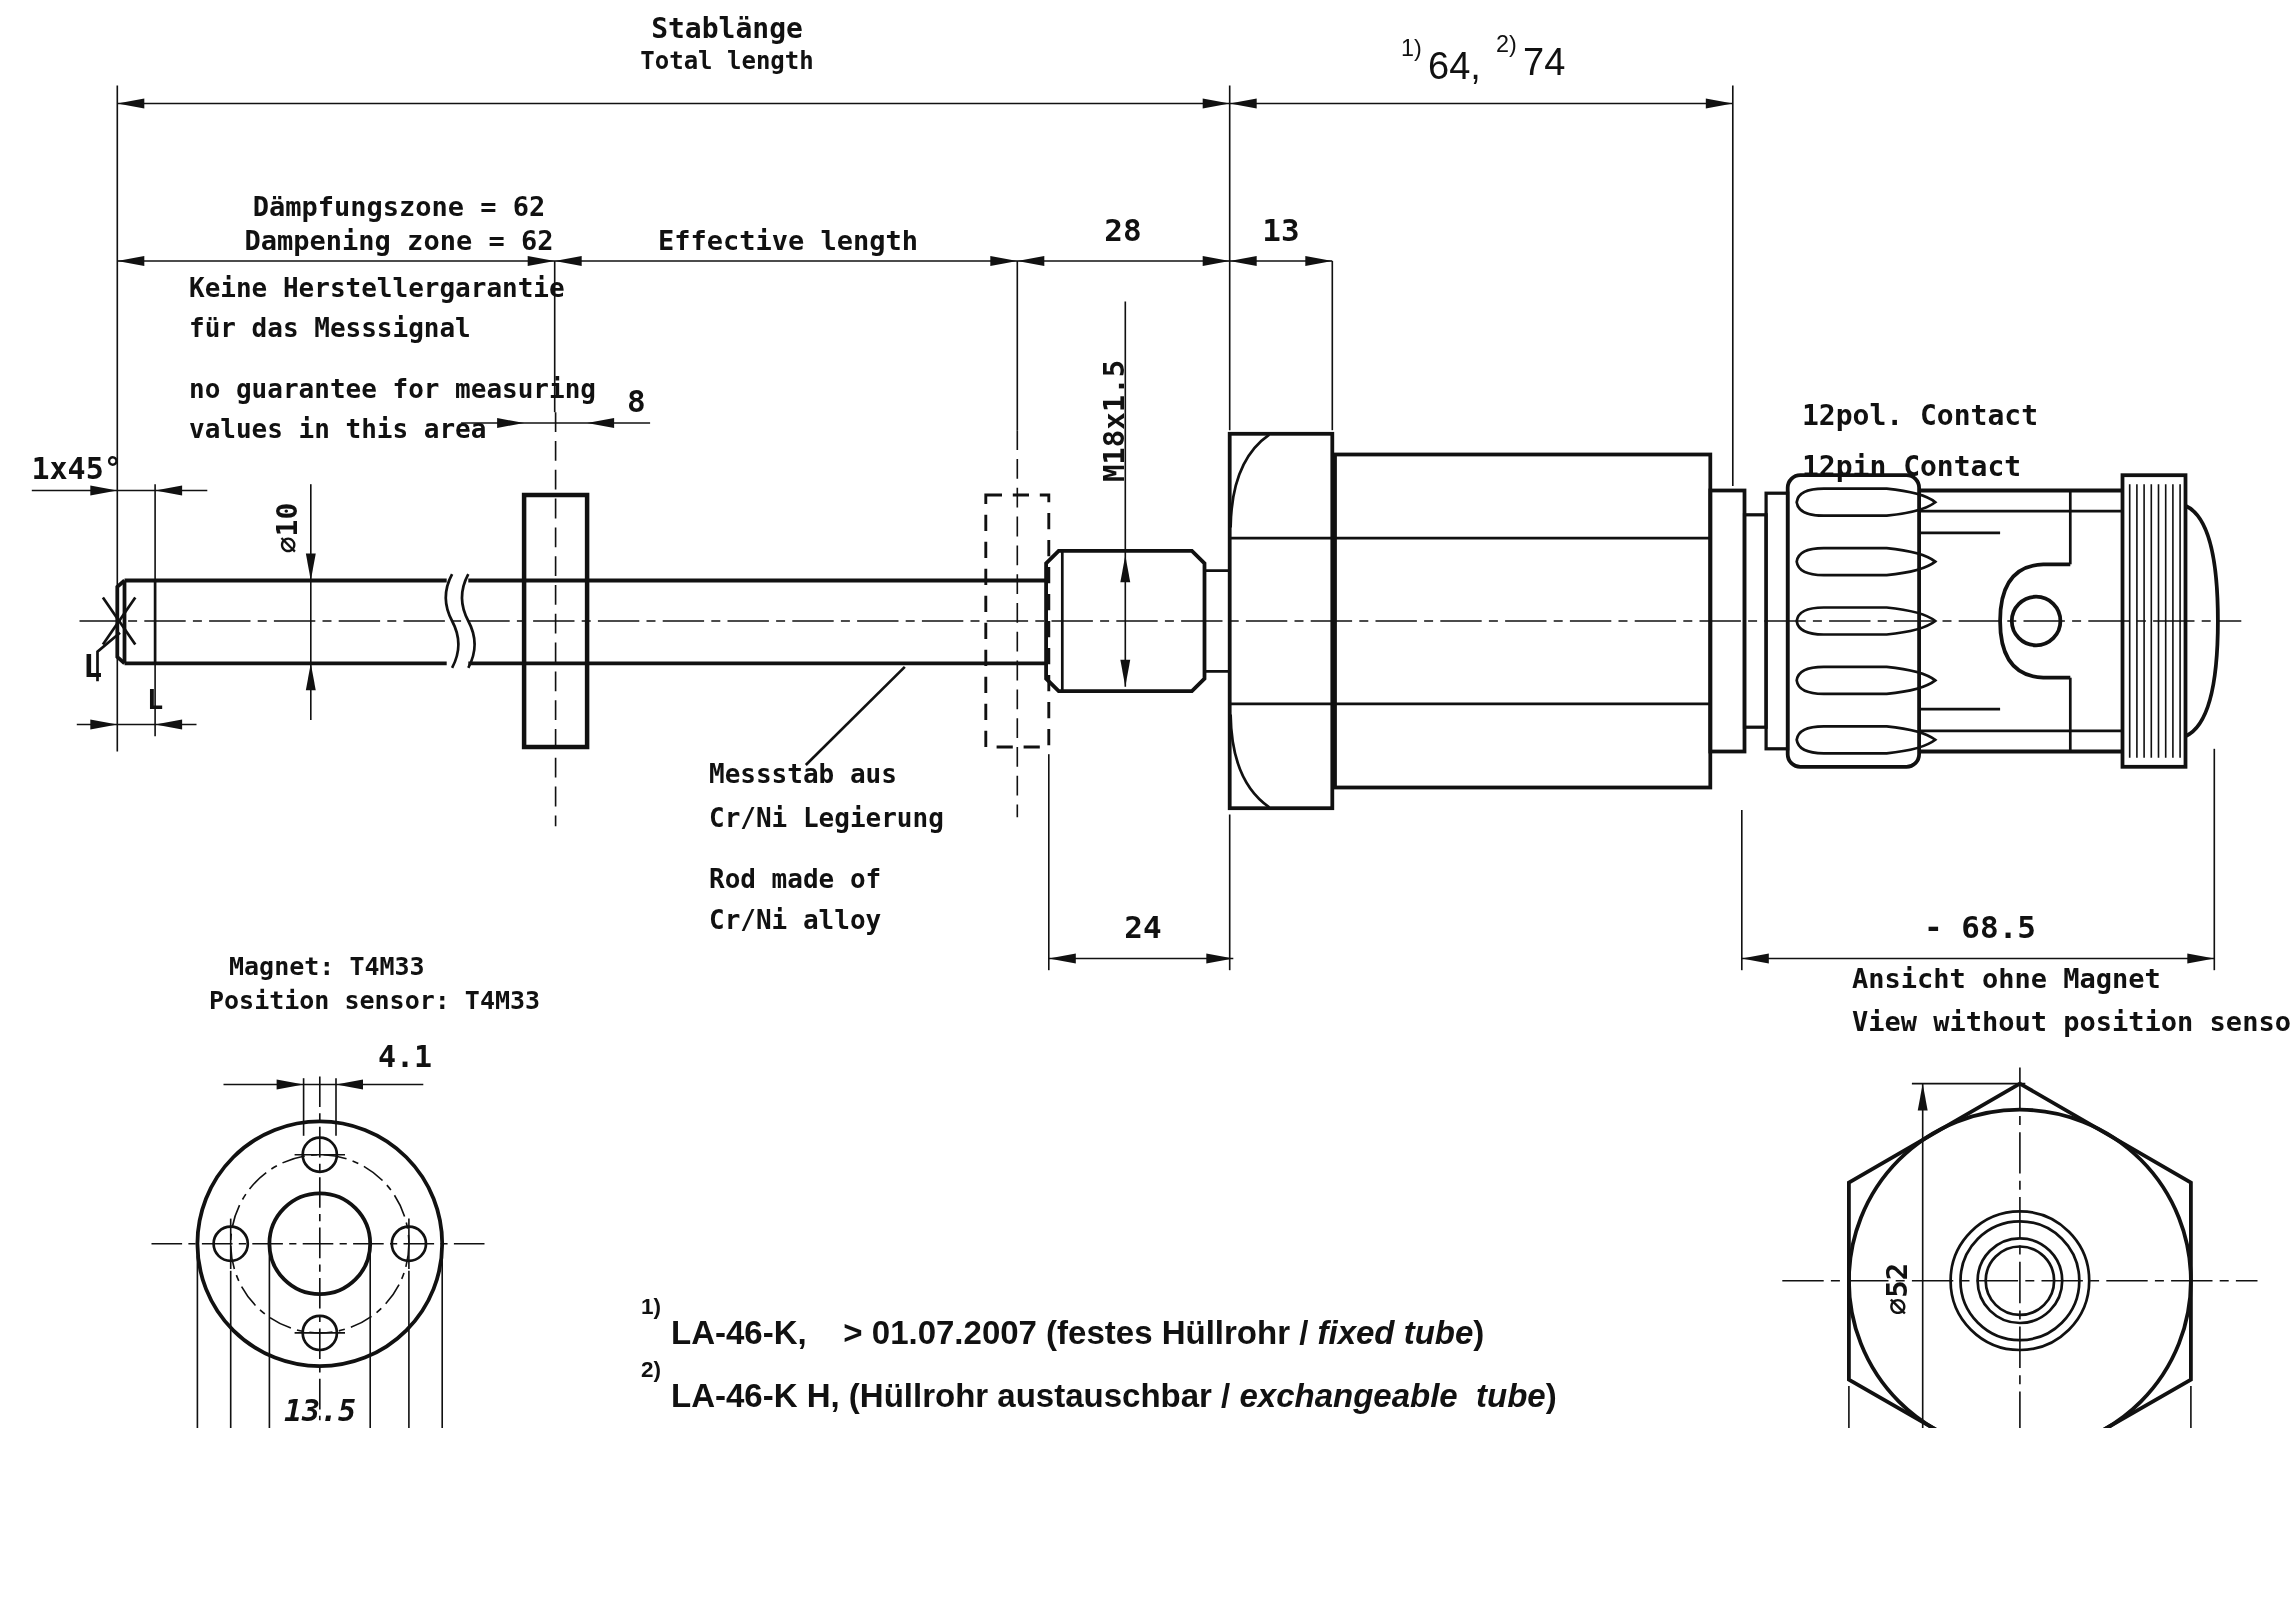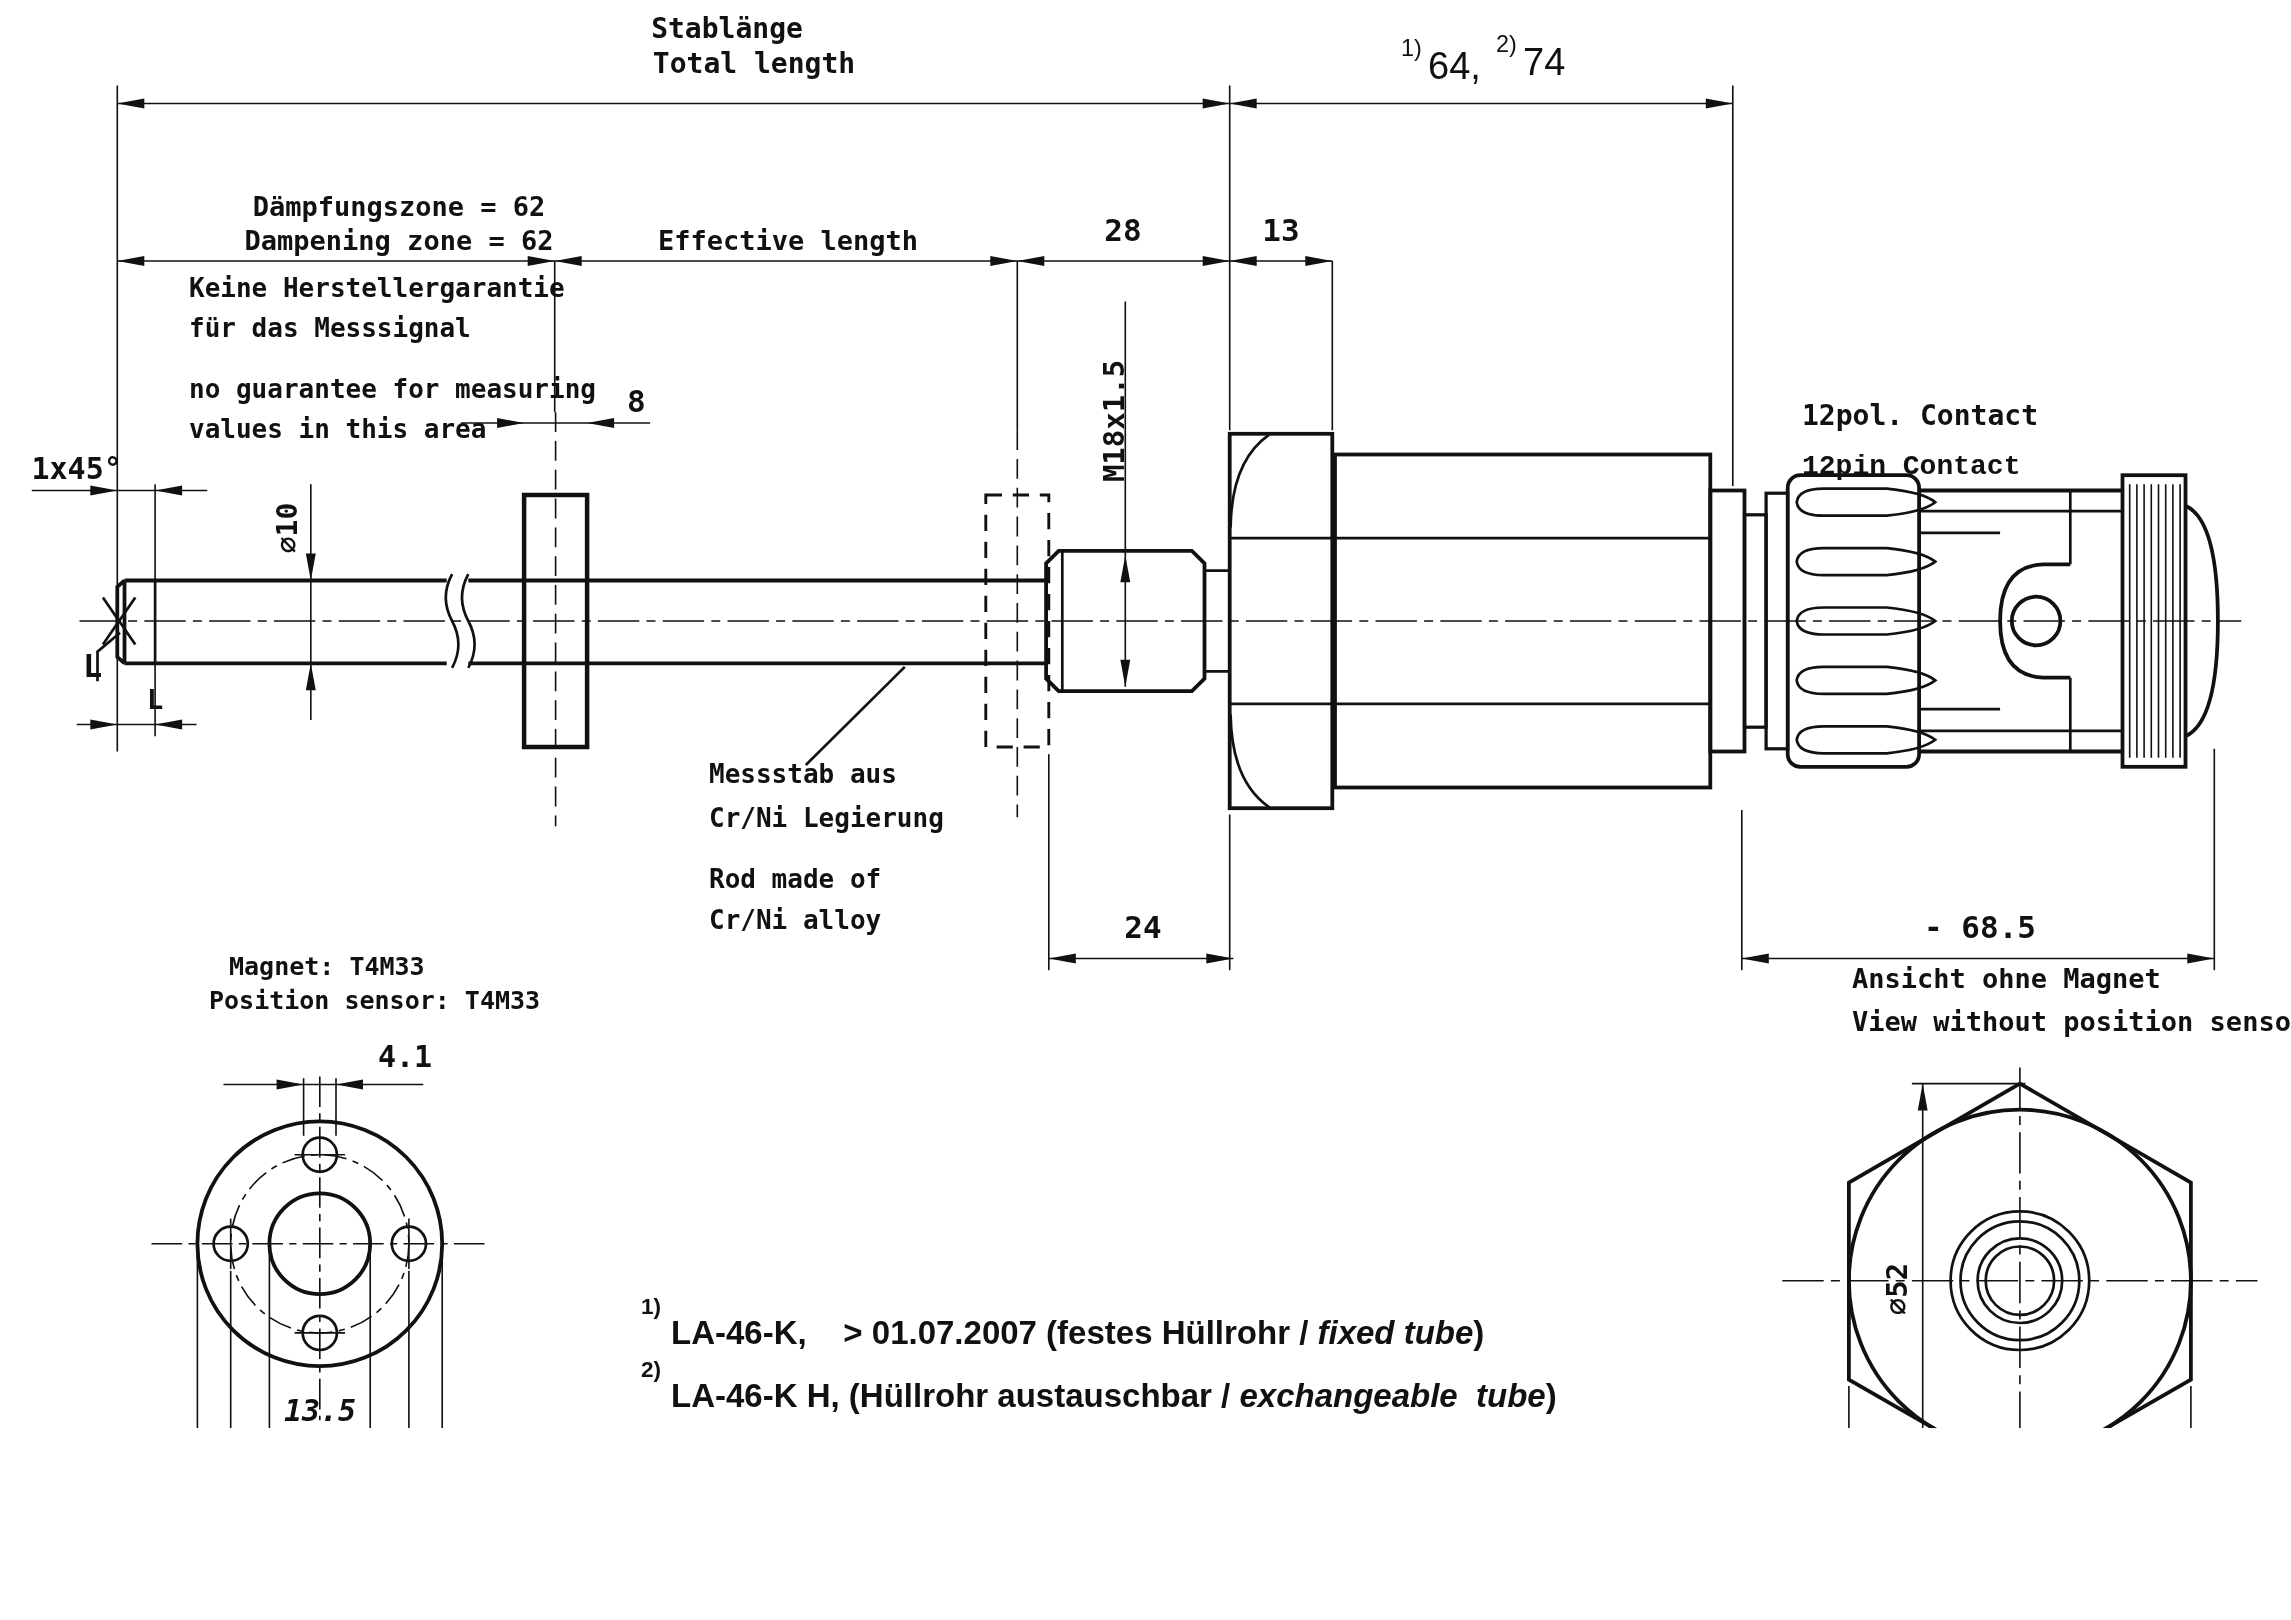--- a/index.html
+++ b/index.html
@@ -208,21 +208,21 @@
         <polygon points="219,1738 249,1732.5 249,1743.5"></polygon>
         <polygon points="491,1738 461,1732.5 461,1743.5"></polygon>
         <polygon points="2136,1204 2130.5,1234 2141.5,1234"></polygon>
         <polygon points="2136,1642 2130.5,1612 2141.5,1612"></polygon>
         <polygon points="2054,1745 2084,1739.5 2084,1750.5"></polygon>
         <polygon points="2434,1745 2404,1739.5 2404,1750.5"></polygon>
       </g>
 </svg>
 
 <div class="lbl c" style="left:727px;top:14.4px;font-size:28px;">Stablänge</div>
-<div class="lbl c" style="left:754px;top:49px;font-size:28px;">Total length</div>
+<div class="lbl c" style="left:727px;top:49px;font-size:24px;">Total length</div>
 <div class="lbl sup" style="left:1401px;top:36px;">1)</div>
 <div class="lbl sans" style="left:1428px;top:47px;">64,</div>
 <div class="lbl sup" style="left:1496px;top:32px;">2)</div>
 <div class="lbl sans" style="left:1523px;top:43px;">74</div>
 
 <div class="lbl c" style="left:399px;top:193px;">Dämpfungszone = 62</div>
 <div class="lbl c" style="left:399px;top:227px;">Dampening zone = 62</div>
 <div class="lbl c" style="left:788px;top:227px;">Effective length</div>
 <div class="lbl dim c" style="left:1123px;top:214px;">28</div>
 <div class="lbl dim c" style="left:1281px;top:214px;">13</div>
@@ -239,21 +239,21 @@
 <div class="lbl" style="left:147px;top:686px;font-size:27px;">L</div>
 <div class="lbl v" style="left:1114px;top:421px;font-size:29px;">M18x1.5</div>
 
 <div class="lbl" style="left:709px;top:761px;font-size:26px;">Messstab aus</div>
 <div class="lbl" style="left:709px;top:805px;font-size:26px;">Cr/Ni Legierung</div>
 <div class="lbl" style="left:709px;top:866px;font-size:26px;">Rod made of</div>
 <div class="lbl" style="left:709px;top:907px;font-size:26px;">Cr/Ni alloy</div>
 <div class="lbl dim c" style="left:1143px;top:911px;">24</div>
 
 <div class="lbl" style="left:1802px;top:401px;font-size:28px;">12pol. Contact</div>
-<div class="lbl" style="left:1802px;top:452px;font-size:28px;font-family:Liberation Mono, monospace;">12pin Contact</div>
+<div class="lbl" style="left:1802px;top:452px;font-size:28px;">12pin Contact</div>
 <div class="lbl dim c" style="left:1980px;top:911px;">- 68.5</div>
 
 <div class="lbl" style="left:209px;top:954px;font-size:25px;margin-left:20px;">Magnet: T4M33</div>
 <div class="lbl" style="left:209px;top:988px;font-size:25px;">Position sensor: T4M33</div>
 <div class="lbl dim" style="left:378px;top:1041px;font-size:30px;">4.1</div>
 <div class="lbl dim c" style="left:320px;top:1395px;font-size:30px;font-style:italic;">13.5</div>
 <div class="lbl dim c" style="left:320px;top:1456px;font-size:30px;">24</div>
 <div class="lbl dim c" style="left:320px;top:1523px;font-size:30px;">33</div>
 
 <div class="lbl" style="left:1852px;top:965px;font-size:27px;">Ansicht ohne Magnet</div>

